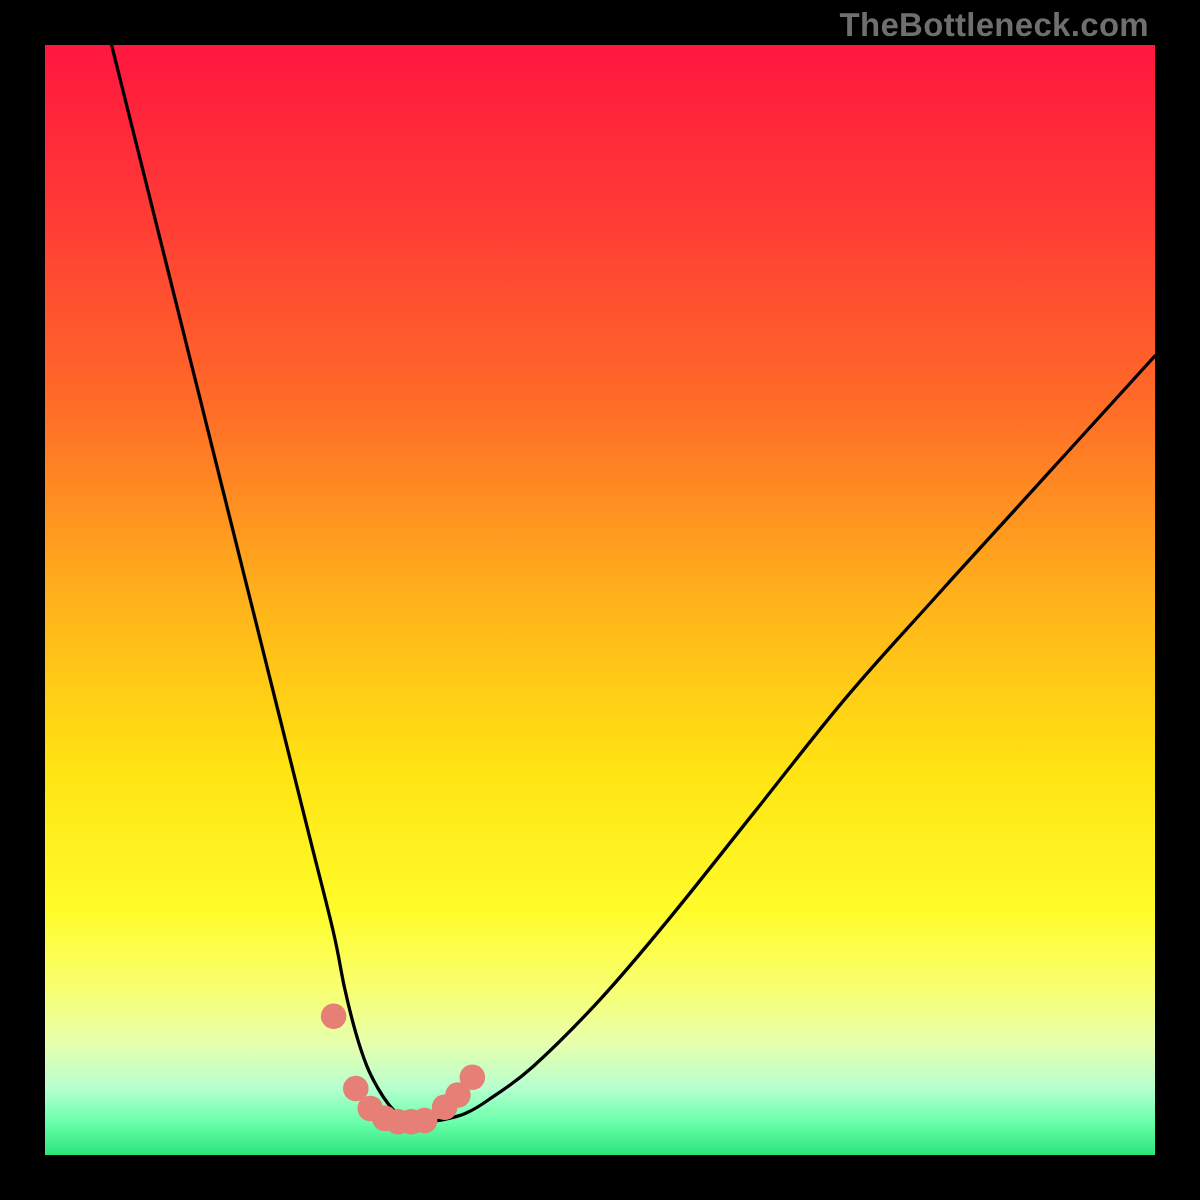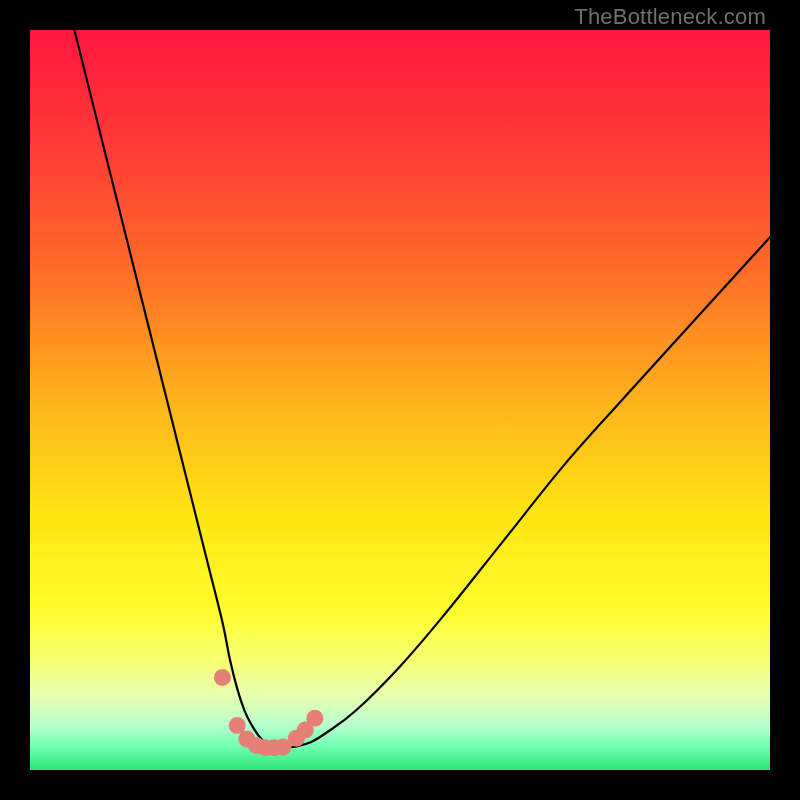--- a/index.html
+++ b/index.html
@@ -34,21 +34,21 @@
   svg.curve {
     position: absolute;
     inset: 0;
   }
   .watermark {
     position: absolute;
     top: 4px;
     right: 34px;
     color: #6f6f6f;
     font-size: 22px;
-    font-weight: 400;
+    font-weight: 700;
     letter-spacing: 0.2px;
     user-select: none;
   }
 </style>
 </head>
 <body>
 
 <div class="frame">
 
   <div class="watermark">TheBottleneck.com</div>

